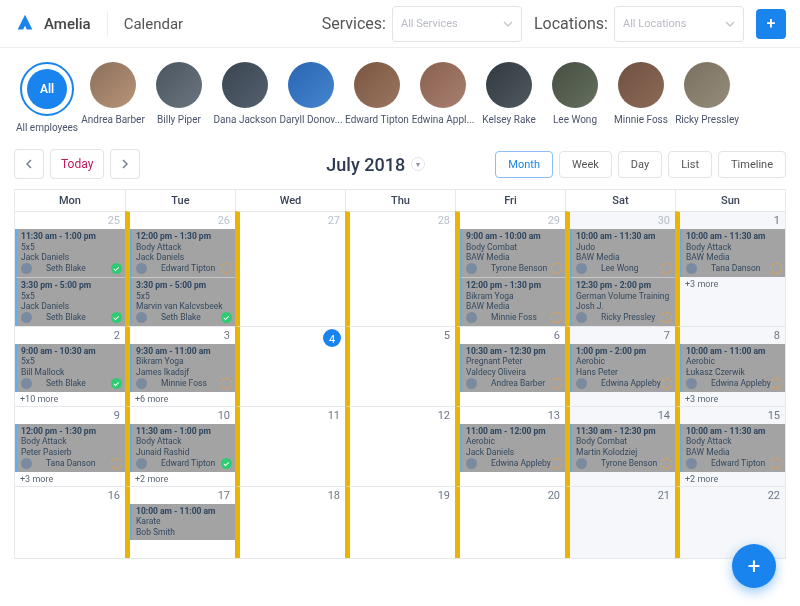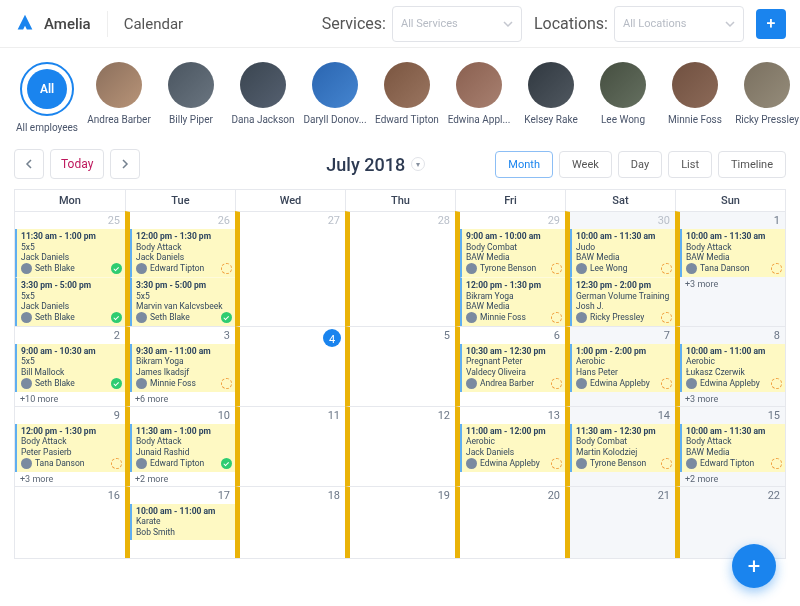--- a/index.html
+++ b/index.html
@@ -7,21 +7,21 @@
 .topbar { display: flex; align-items: center; height: 48px; padding: 0 14px; border-bottom: 1px solid #eee; }
 .logo { width: 22px; height: 22px; color: #1a84ee; margin-right: 8px; }
 .brand { font-size: 15px; color: #444; font-weight: 500; }
 .divider-v { width: 1px; height: 26px; background: #eee; margin: 0 16px; }
 .page-title { font-size: 15px; color: #555; }
 .flex-spacer { flex: 1; }
 .filter-lbl { font-size: 16px; color: #555; margin-right: 6px; }
 .select { display: flex; align-items: center; justify-content: space-between; width: 130px; height: 36px; border: 1px solid #e1e3e8; border-radius: 4px; padding: 0 8px; font-size: 11px; color: #b6bbc4; margin-right: 12px; cursor: pointer; }
 .select svg { width: 10px; height: 10px; color: #c4c7cf; }
 .add-btn { width: 30px; height: 30px; background: #1a84ee; color: #fff; border-radius: 4px; display: flex; align-items: center; justify-content: center; font-size: 16px; font-weight: 500; cursor: pointer; }
-.emp-strip { display: flex; align-items: flex-start; padding: 14px 14px 8px 14px; gap: 6px; overflow: hidden; }
+.emp-strip { display: flex; align-items: flex-start; padding: 14px 14px 8px 14px; gap: 0; overflow: hidden; }
 .emp { display: flex; flex-direction: column; align-items: center; width: 66px; flex: 0 0 auto; cursor: pointer; }
 .emp-avatar { width: 46px; height: 46px; border-radius: 50%; display: flex; align-items: center; justify-content: center; font-size: 12px; font-weight: 600; color: #fff; margin-bottom: 6px; background-size: cover; }
 .emp.all .halo { width: 54px; height: 54px; border: 2px solid #1a84ee; border-radius: 50%; display:flex; align-items:center; justify-content:center; margin-bottom:6px;}
 .emp.all .emp-avatar { width: 40px; height: 40px; background: #1a84ee; margin-bottom: 0;}
 .emp-name { font-size: 10px; color: #4a556b; text-align: center; white-space: nowrap; overflow: hidden; text-overflow: ellipsis; max-width: 66px;}
 .controls { display: flex; align-items: center; padding: 8px 14px 10px 14px; }
 .navbtn { width: 30px; height: 30px; border: 1px solid #e1e3e8; border-radius: 4px; display:flex; align-items:center; justify-content:center; cursor:pointer; color:#74818f; margin-right:6px;}
 .navbtn.today { width: auto; padding: 0 10px; font-size: 12px; color:#be185d}
 .month-label { font-size: 18px; color: #2d3a52; font-weight: 500; margin: 0 auto 0 180px; display:flex; align-items:center; gap:6px;}
 .month-label .caret { width:14px;height:14px;border:1px solid #e1e3e8;border-radius:50%;display:flex;align-items:center;justify-content:center;font-size:8px;color:#8892a0;}
@@ -32,25 +32,25 @@
 .cal-head { display: grid; grid-template-columns: repeat(7, 1fr); }
 .cal-head div { border-left: 1px solid #e6e8ed; text-align: center; padding: 4px 0; font-size: 11px; color: #3a4558; font-weight: 500; }
 .cal-head div:first-child { border-left:none;}
 .cal-body { display: grid; grid-template-columns: repeat(7, 1fr); }
 .cell { border-left: 5px solid #eab308; border-top: 1px solid #e6e8ed; min-height: 72px; padding: 0; position:relative; font-size:9px; }
 .cell:nth-child(7n+1){ border-left:none;}
 .cell.weekend { background: #f5f7fa; }
 .daynum { text-align: right; padding: 2px 5px; font-size: 11px; color: #6c7787;}
 .cell.other .daynum{ color:#b9bfc9;}
 .daynum.today{ display:inline-block; float:right; width:18px;height:18px;line-height:18px;text-align:center;background:#1a84ee;color:#fff;border-radius:50%; margin:2px 4px;}
-.evt { background: #fef9c3; border-left: 2px solid #5faef0; margin: 0; padding: 2px 4px 3px 4px; color:#2a3c55; line-height:1.25; position:relative;}
+.evt { background: #a3a3a3; border-left: 2px solid #5faef0; margin: 0; padding: 2px 4px 3px 4px; color:#2a3c55; line-height:1.25; position:relative;}
 .evt + .evt { border-top: 1px solid rgba(255,255,255,.4);}
 .evt .time{ font-size:8.5px; font-weight:700; color:#2d4560;}
 .evt .line{ font-size:8.5px; color:#34495f; white-space:nowrap; overflow:hidden; text-overflow:ellipsis;}
-.evt .who{ display:flex; align-items:flex-end; gap:3px; font-size:8.5px; color:#34495f;}
+.evt .who{ display:flex; align-items:flex-end; gap:14px; font-size:8.5px; color:#34495f;}
 .mini-av{ width:11px;height:11px;border-radius:50%;background:#7a8aa0;display:inline-block;flex:0 0 auto;}
 .badge{ position:absolute; right:3px; bottom:3px; width:11px;height:11px;border-radius:50%;}
 .badge.ok{ background:#2ecc71;}
 .badge.ok::after{content:"";position:absolute;left:3px;top:5px;width:2px;height:4px;border:solid #fff;border-width:0 1.5px 1.5px 0;transform:rotate(45deg) translate(-1px,-2px);}
 .badge.pend{ border:1.5px dashed #f0a040; background:transparent;}
 .more{ font-size:9px; color:#5a6574; padding:2px 5px;}
 .fab{ position:absolute; bottom:18px; right:24px; width:44px;height:44px;border-radius:50%;background:#1a84ee;color:#fff;display:flex;align-items:center;justify-content:center;font-size:22px;box-shadow:0 4px 12px rgba(26,132,238,.45);cursor:pointer;}
 .ph1{background:linear-gradient(135deg,#8b6f5c,#b89478);} .ph2{background:linear-gradient(135deg,#4a5560,#6a7580);} .ph3{background:linear-gradient(135deg,#3a4550,#556070);} .ph4{background:linear-gradient(135deg,#2a65b0,#4585d0);} .ph5{background:linear-gradient(135deg,#7a5540,#9a7560);} .ph6{background:linear-gradient(135deg,#8a6050,#a88070);} .ph7{background:linear-gradient(135deg,#303840,#505860);} .ph8{background:linear-gradient(135deg,#454e40,#657060);} .ph9{background:linear-gradient(135deg,#705040,#8c6a58);} .ph10{background:linear-gradient(135deg,#7a7060,#958c7a);}
 </style>
 </head>

